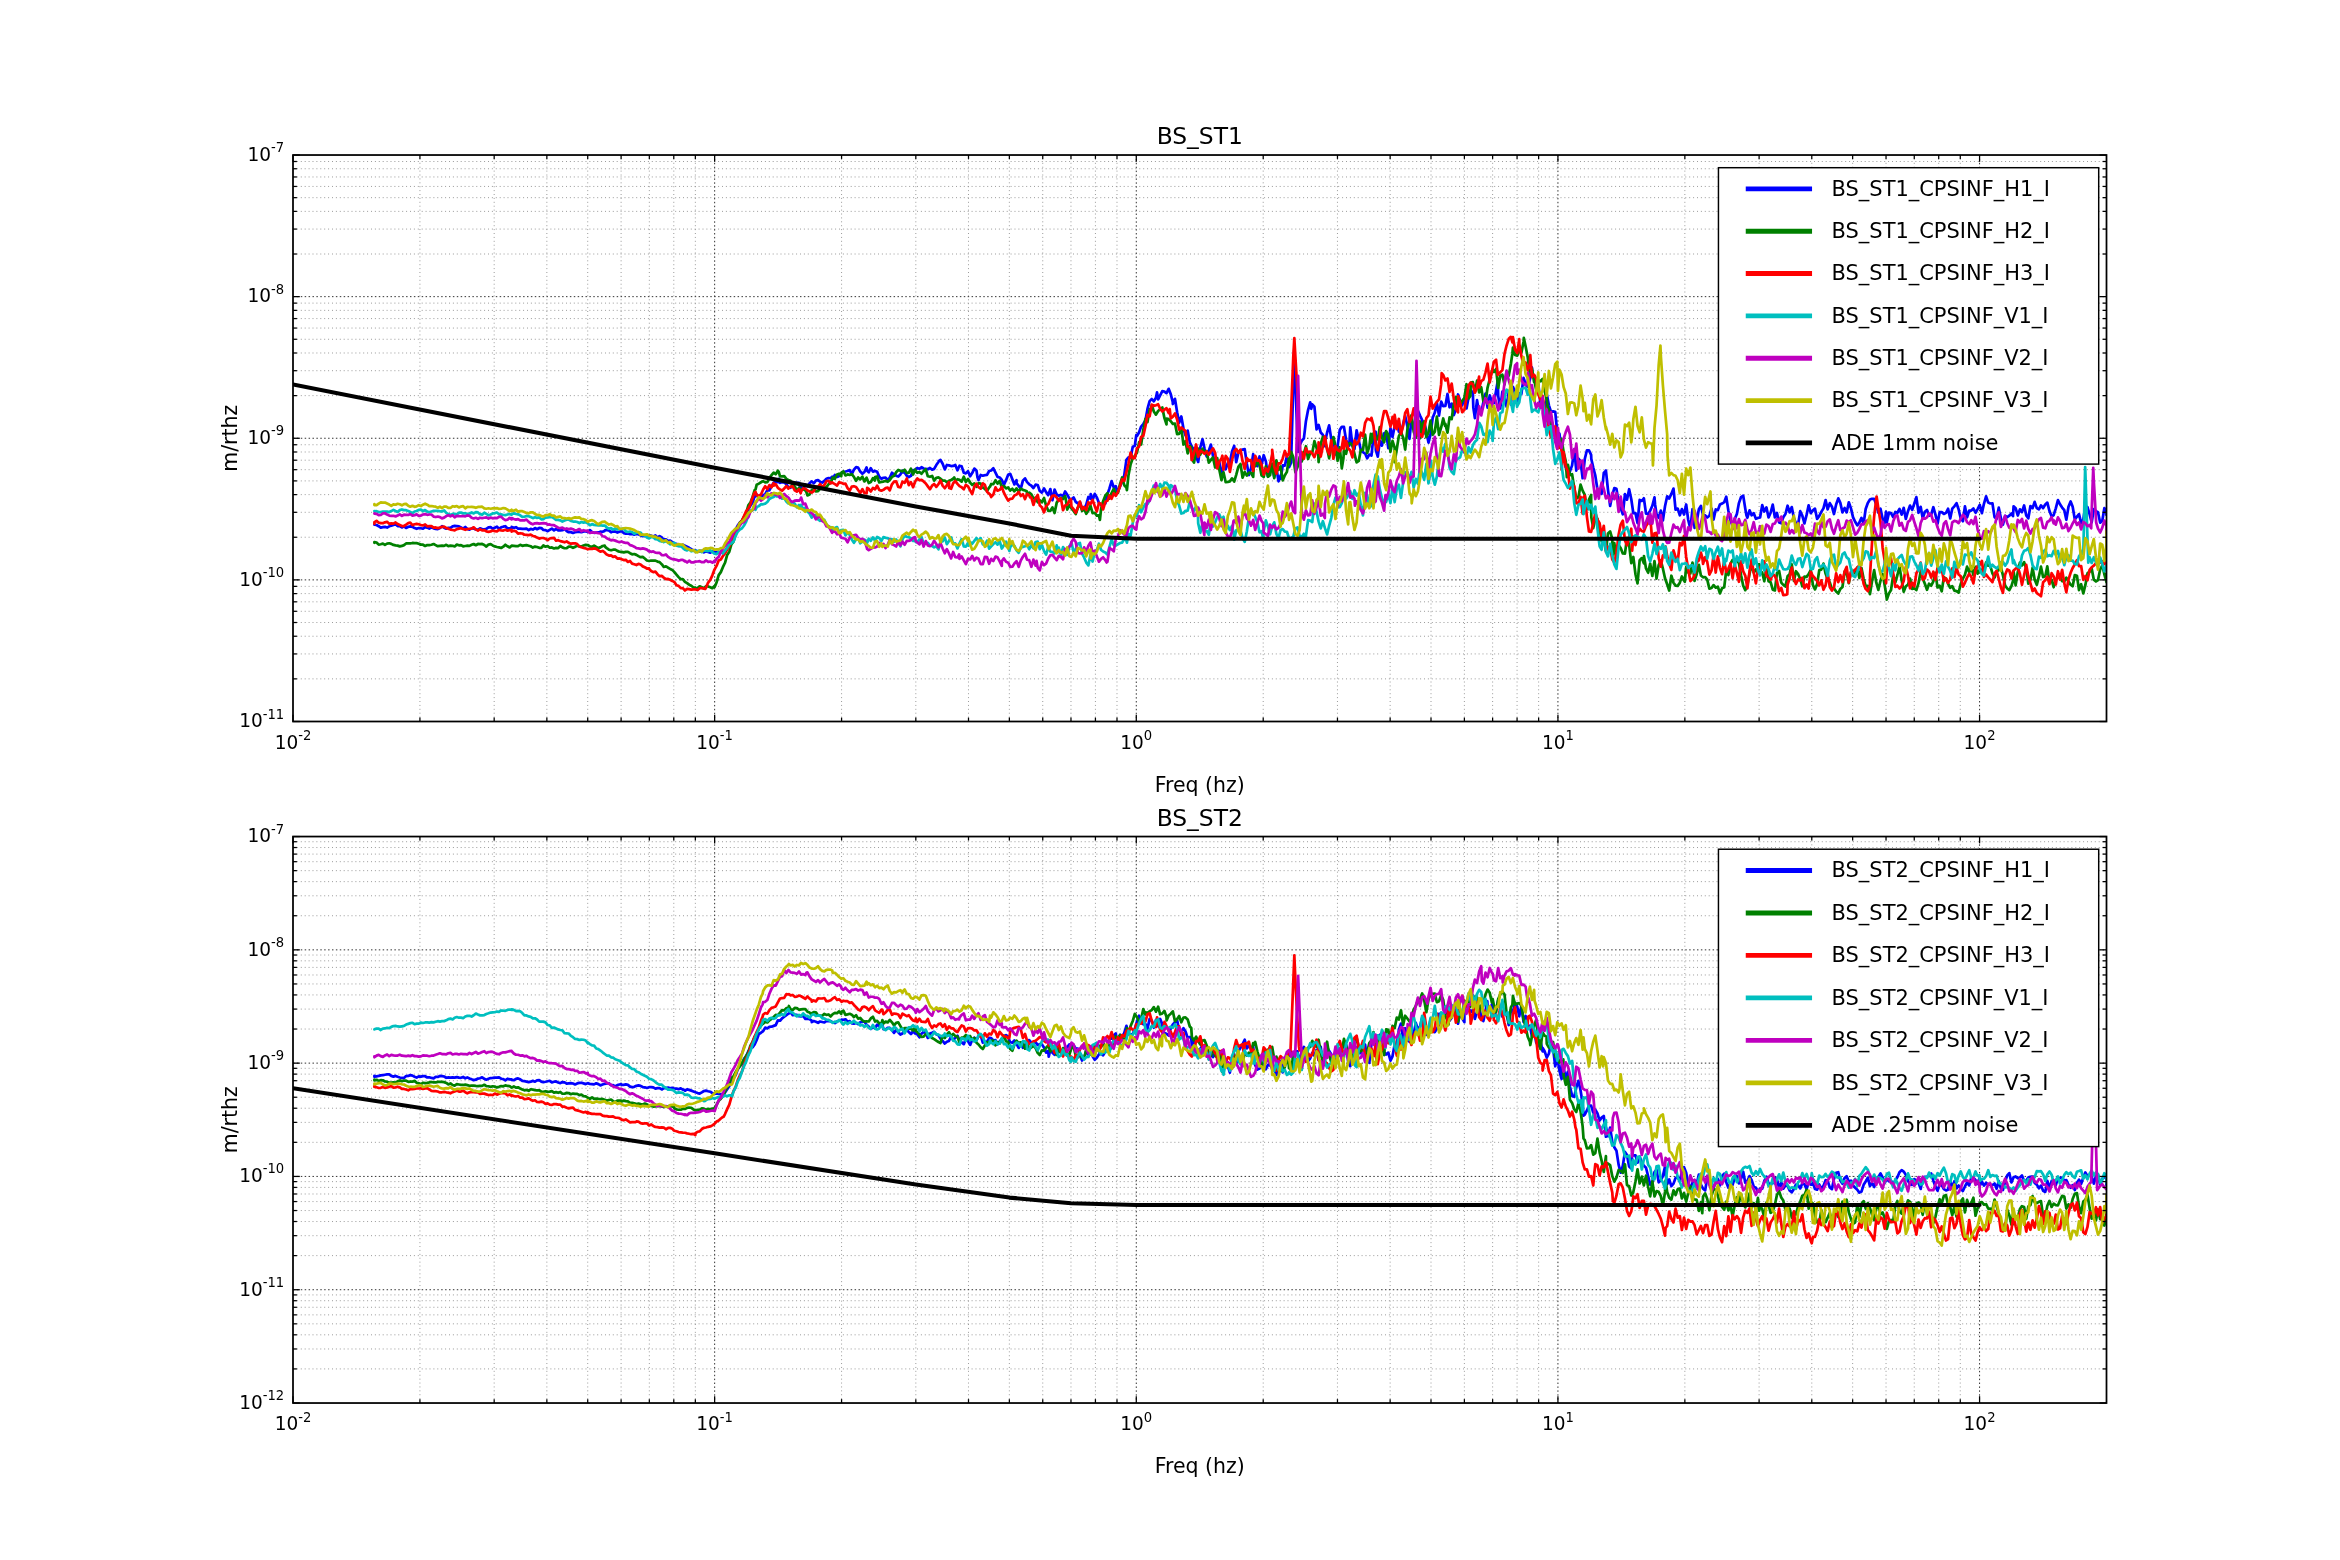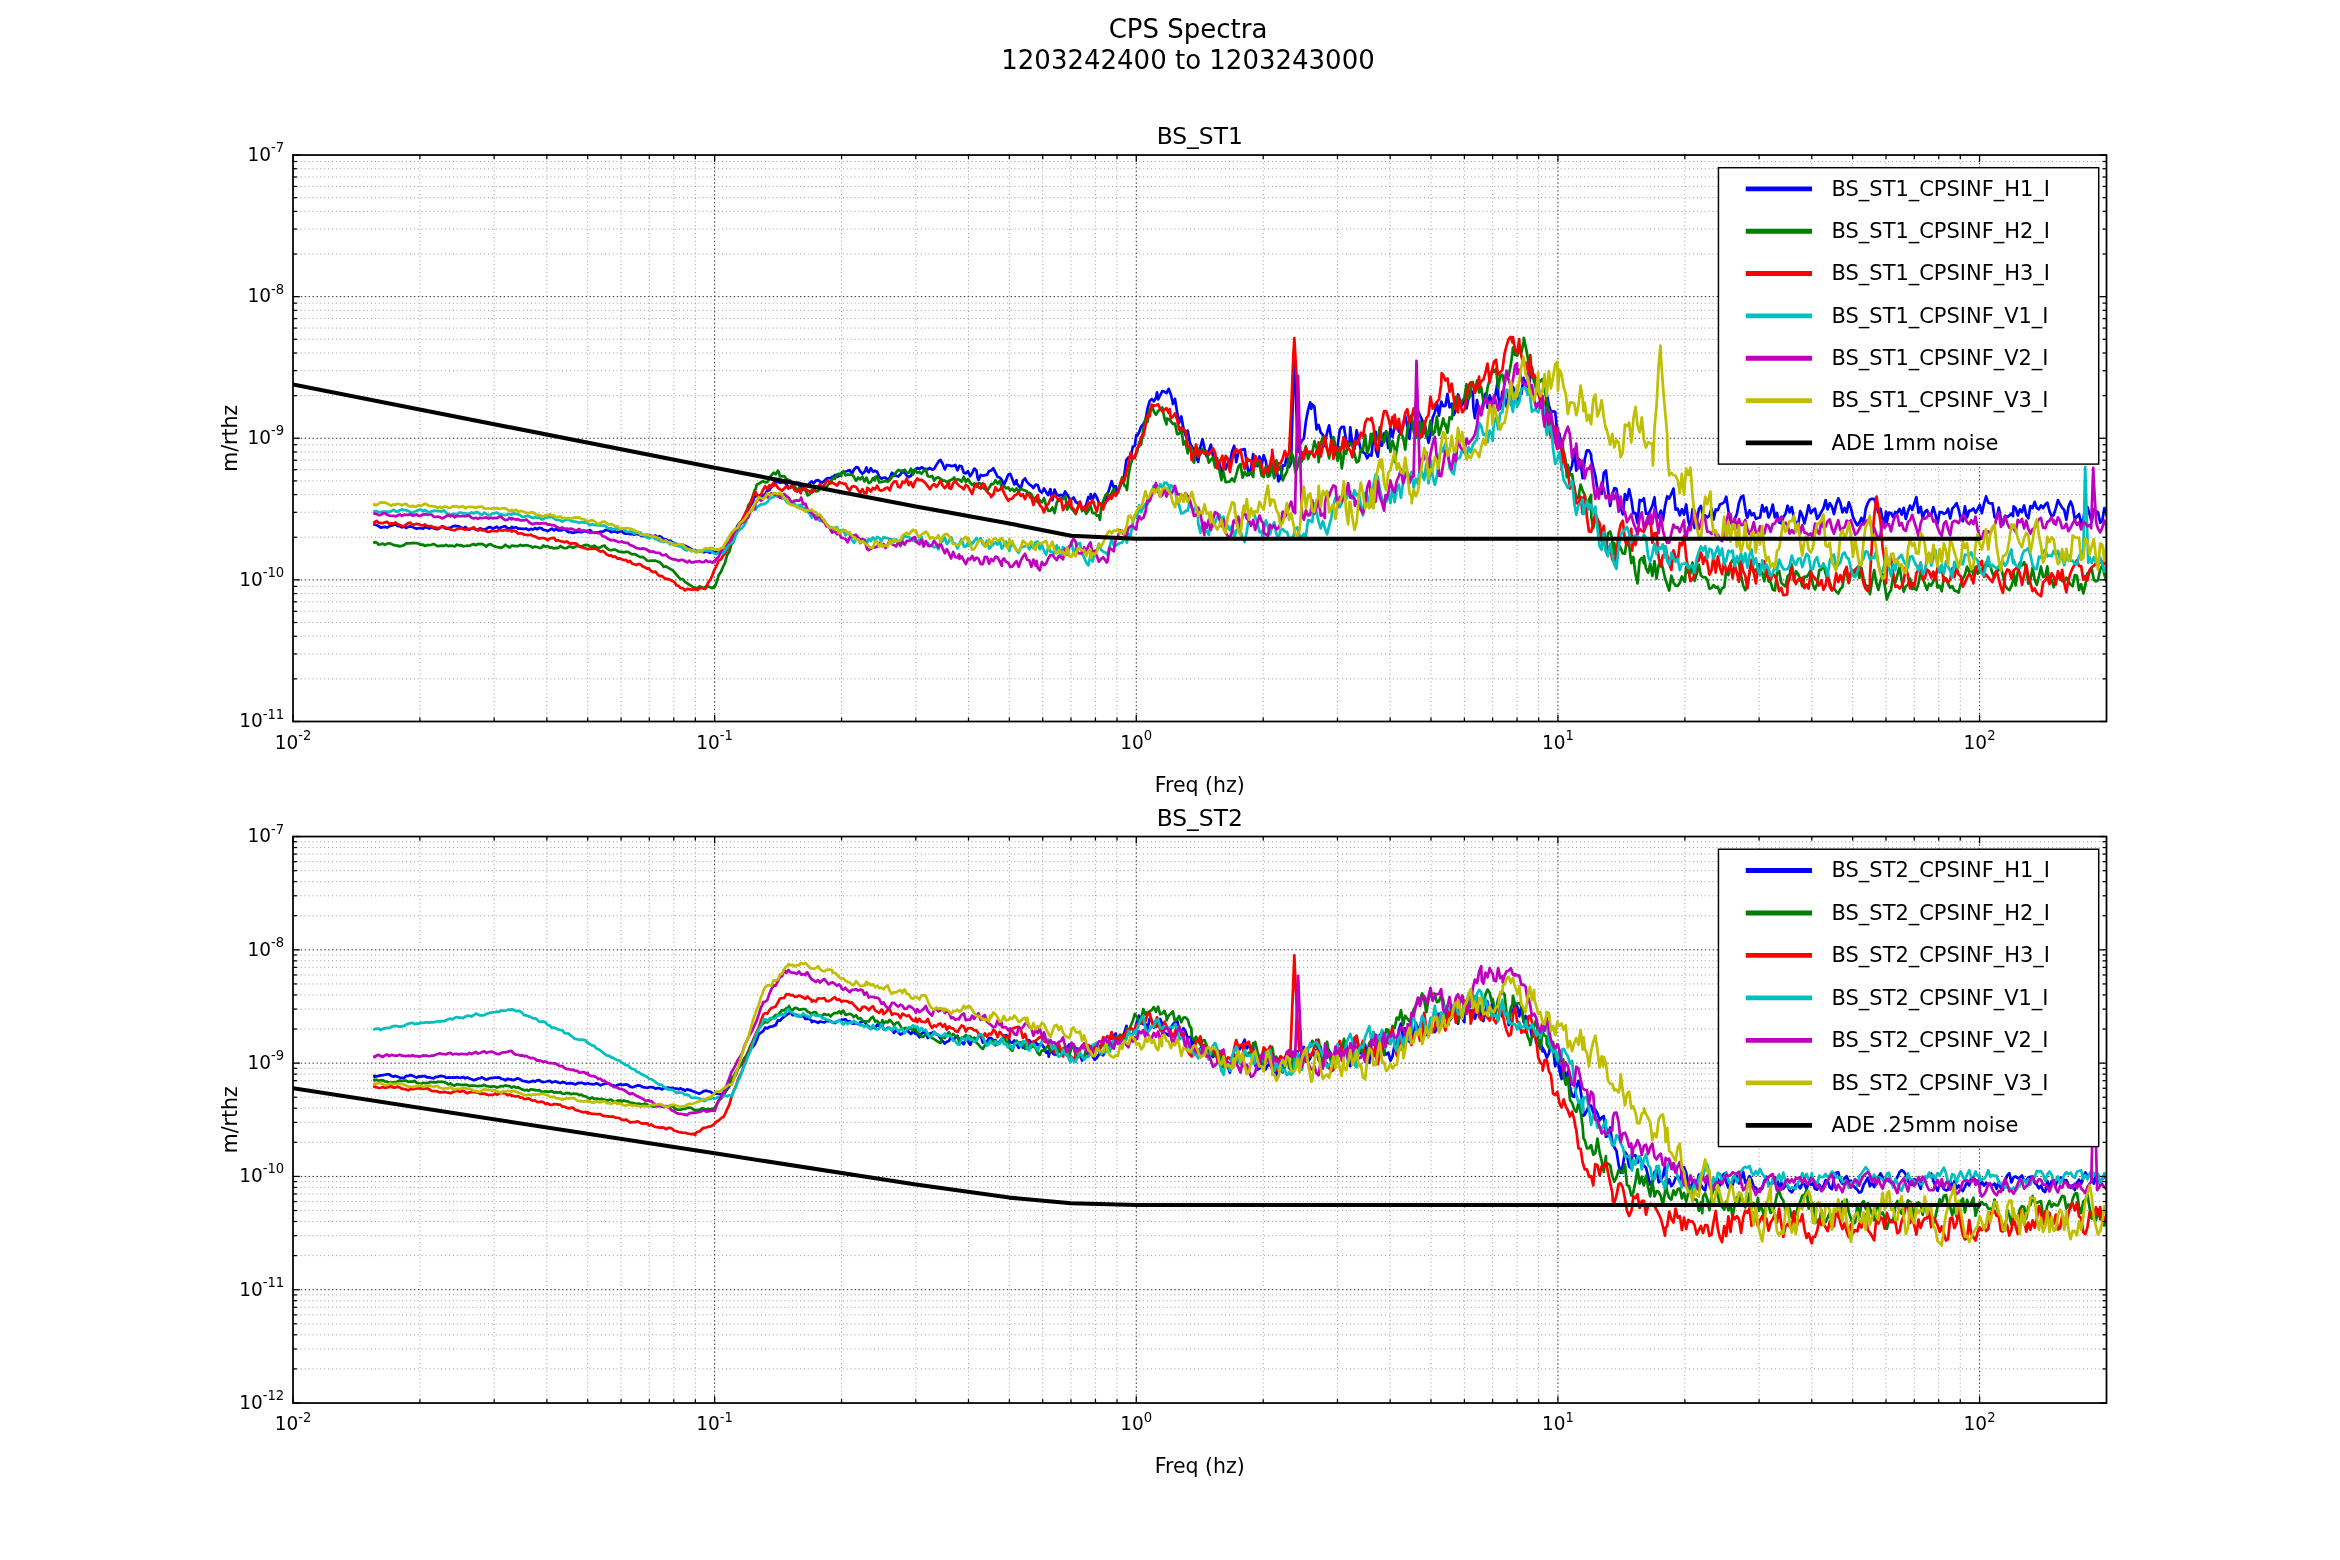--- a/index.html
+++ b/index.html
@@ -8,24 +8,20 @@
   .fig-title{position:absolute;left:1188px;top:13.7px;transform:translateX(-50%);
     text-align:center;color:#000;line-height:1.22;}
   .fig-title .t1,.fig-title .t2{font-size:26px;white-space:nowrap;}
   svg{position:absolute;left:0;top:0;}
   text{fill:#000000;}
 </style>
 </head>
 <body>
 
 <div class="figure">
-  <div class="fig-title">
-    <div class="t1">CPS Spectra</div>
-    <div class="t2">1203242400 to 1203243000</div>
-  </div>
   <svg id="plots" width="2341" height="1560" viewBox="0 0 2400 1600" xmlns="http://www.w3.org/2000/svg">
       <g>
         <rect x="300" y="159" width="1860" height="581" fill="#ffffff"></rect>
         <g>
           <line x1="430.1817919194881" y1="159" x2="430.1817919194881" y2="740" stroke="#8a8a8a" stroke-width="0.9" stroke-dasharray="1 3"></line>
           <line x1="506.333258469073" y1="159" x2="506.333258469073" y2="740" stroke="#8a8a8a" stroke-width="0.9" stroke-dasharray="1 3"></line>
           <line x1="560.3635838389762" y1="159" x2="560.3635838389762" y2="740" stroke="#8a8a8a" stroke-width="0.9" stroke-dasharray="1 3"></line>
           <line x1="602.27276010064" y1="159" x2="602.27276010064" y2="740" stroke="#8a8a8a" stroke-width="0.9" stroke-dasharray="1 3"></line>
           <line x1="636.515050388561" y1="159" x2="636.515050388561" y2="740" stroke="#8a8a8a" stroke-width="0.9" stroke-dasharray="1 3"></line>
           <line x1="665.4664943074537" y1="159" x2="665.4664943074537" y2="740" stroke="#8a8a8a" stroke-width="0.9" stroke-dasharray="1 3"></line>

